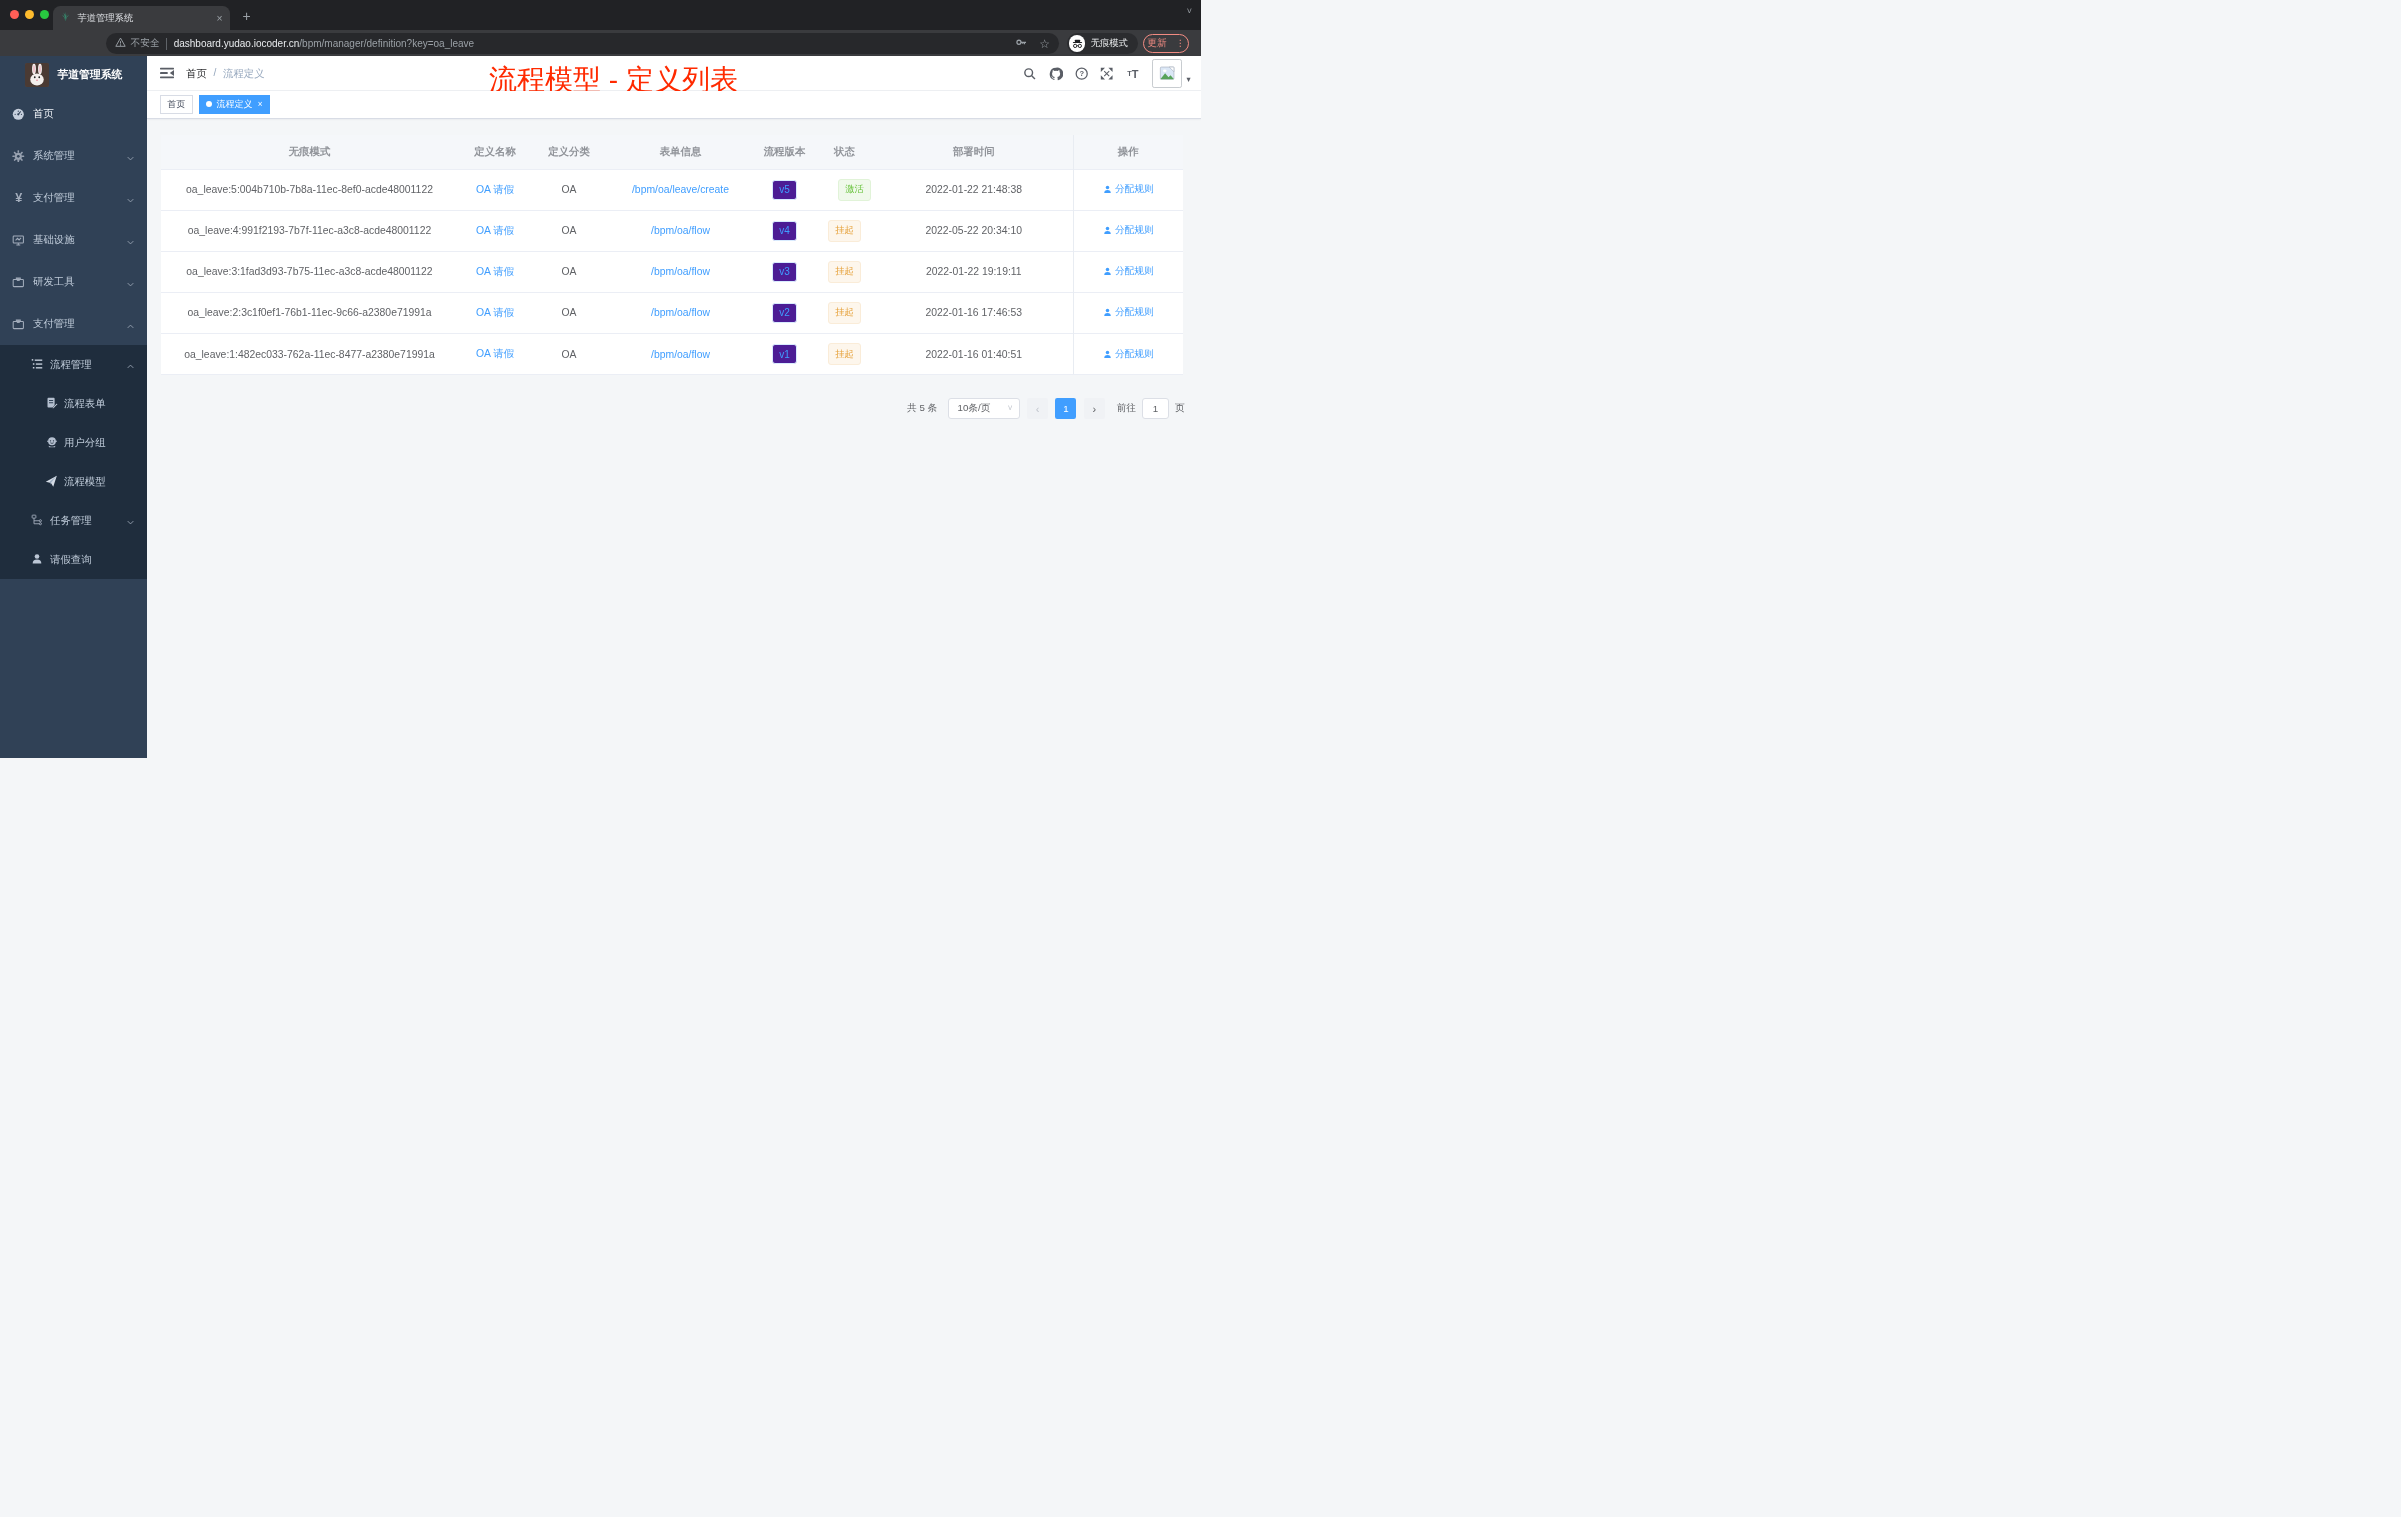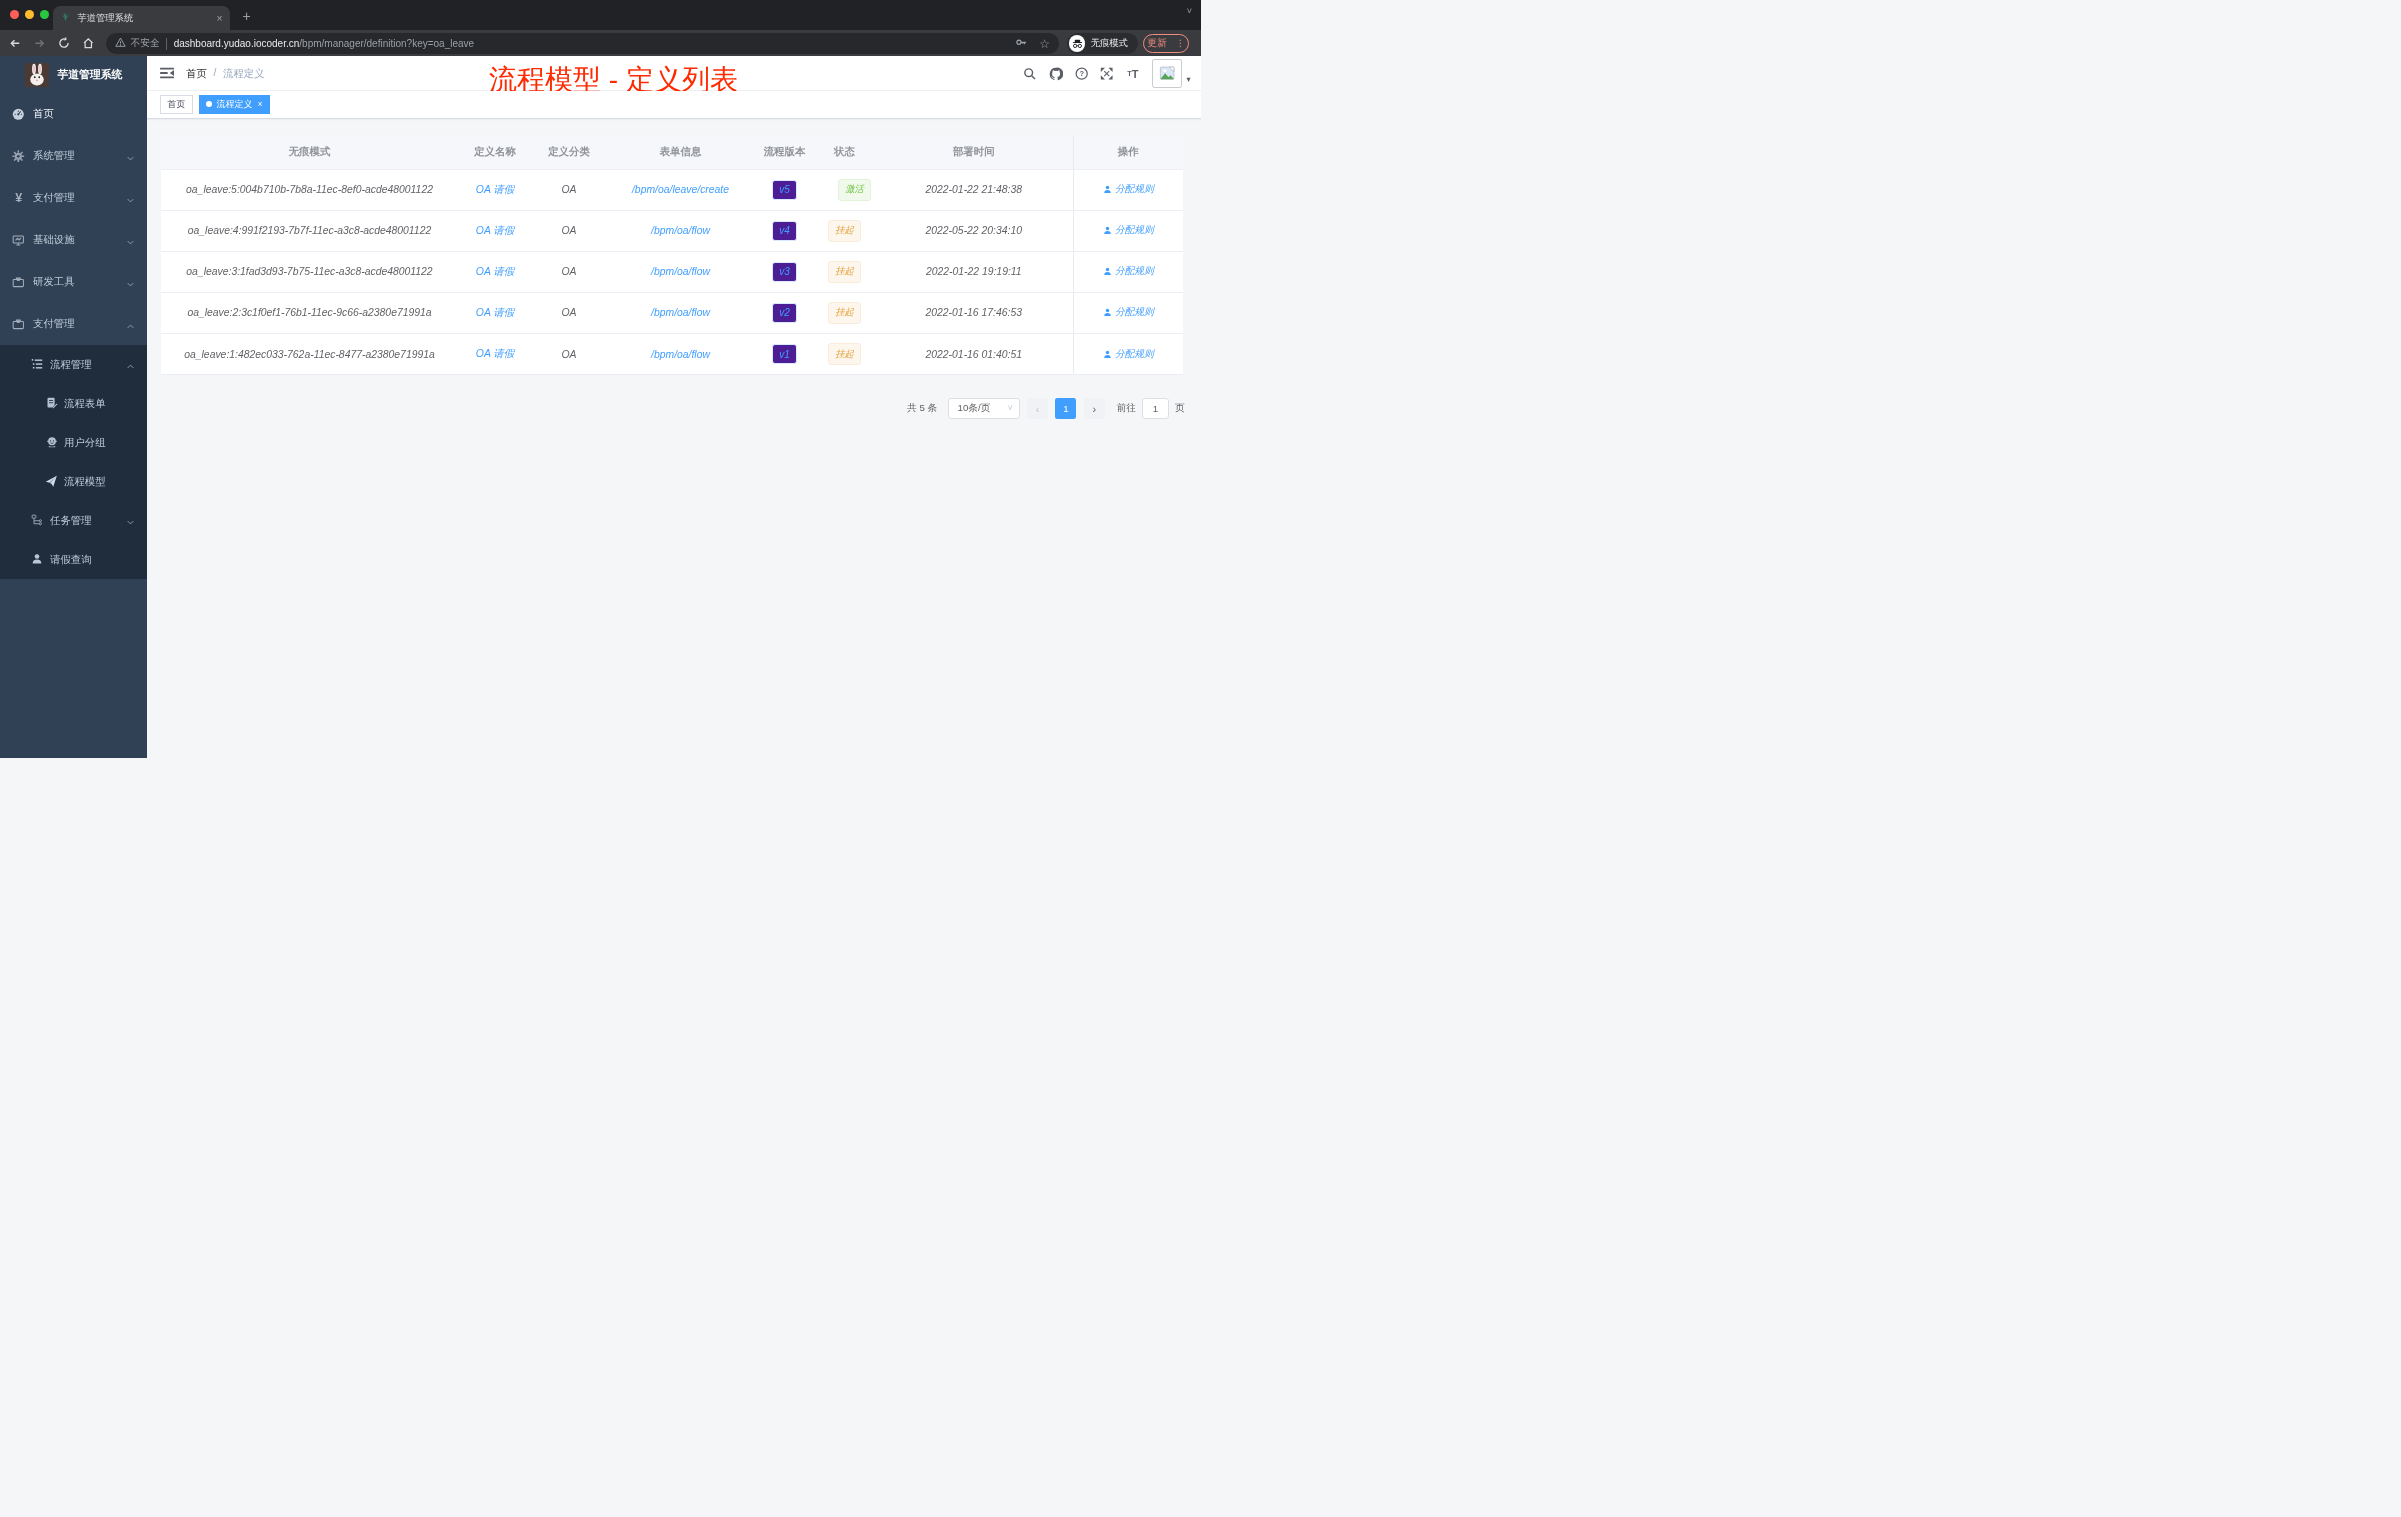--- a/index.html
+++ b/index.html
@@ -9,21 +9,21 @@
   
   .tabstrip { position:absolute; left:0; top:0; width:1201px; height:30px; background:#212225; }
   .lights { position:absolute; left:10.4px; top:10.4px; display:flex; gap:6px; }
   .light { width:9px; height:9px; border-radius:50%; }
   .tab { position:absolute; left:53px; top:6px; width:177px; height:24px; background:#3a3b3e; border-radius:7.4px 7.4px 0 0; display:flex; align-items:center; padding:0 7.4px; }
   .tab-title { color:#dfe1e5; font-size:9.3px; margin-left:6px; flex:1; white-space:nowrap; overflow:hidden; }
   .tab-close { color:#9aa0a6; font-size:10.4px; cursor:default; }
   .newtab { position:absolute; left:236px; top:7.4px; color:#9aa0a6; font-size:14px; width:21px; height:21px; text-align:center; line-height:19.3px; }
   .strip-caret { position:absolute; right:9px; top:6px; color:#9aa0a6; font-size:9px; }
 
-  .toolbar { position:absolute; left:0; top:30px; width:1441px; height:27px; background:#3a3b3e; display:flex; align-items:center; }
+  .toolbar { position:absolute; left:0; top:30px; width:1441px; height:27px; background:#3a3b3e; display:flex; align-items:center;justify-content:flex-end; }
   .navbtn { width:19.3px; height:19.3px; display:flex; align-items:center; justify-content:center; margin-left:5.2px; }
   .omnibox { position:absolute; left:106px; top:3px; width:953px; height:21px; background:#27282b; border-radius:10.4px; display:flex; align-items:center; padding:0 9px; }
   .omni-sec { color:#9aa0a6; font-size:9.7px; margin:0 6px 0 4.5px; }
   .omni-div { width:0.7px; height:12px; background:#5f6368; margin-right:7.4px; }
   .omni-host { color:#e8eaed; font-size:10px; }
   .omni-path { color:#9aa0a6; font-size:10px; }
   .omni-right { margin-left:auto; display:flex; align-items:center; gap:12px; }
   .star { color:#9aa0a6; font-size:12px; }
   .incog { position:absolute; left:1067px; top:3px; width:71px; height:21px; background:#2b2c2f; border-radius:10.4px; display:flex; align-items:center; padding:0 6px 0 2.2px; }
   .incog-circle { width:16.3px; height:16.3px; background:#fff; border-radius:50%; display:flex; align-items:center; justify-content:center; }
@@ -76,21 +76,21 @@
   .tag { height:19.3px; display:flex; align-items:center; padding:0 6.7px; border:0.7px solid #d8dce5; background:#fff; color:#495060; font-size:9px; cursor:pointer; }
   .tag.active { background:var(--c-accent,#409eff); border-color:var(--c-accent,#409eff); color:#fff; padding:0 6.7px 0 6px; }
   .tag-dot { width:6px; height:6px; border-radius:50%; background:#fff; margin-right:4.5px; }
   .tag-close { margin-left:5.2px; font-size:8.2px; }
 
   
   .content { position:relative; }
   .tablewrap { position:relative; margin:16.3px 0 0 14px; width:1022px; background:#fff; border-bottom:0.7px solid #ebeef5; }
   table { border-collapse:collapse; width:1022px; table-layout:fixed; }
   th { height:34px; background:#f5f7fa; color:#909399; font-size:10.4px; font-weight:bold; text-align:center; }
-  td { height:41px; text-align:center; font-size:10.4px; color:#606266; border-top:0.7px solid #ebeef5; background:#fff;font-style:italic; }
+  td { height:41px; text-align:center; font-size:10.4px; color:#606266; border-top:0.7px solid #ebeef5; background:#fff; }
   tr.hdr th { border-top:none; }
   td.opcol, th.opcol { border-left:0.7px solid #e8ecf2; }
   a.lnk { color:var(--c-accent,#409eff); text-decoration:none; cursor:pointer; }
   .vtag { display:inline-block; min-width:25px; padding:3.7px 6px; background:#4c1d95; border:0.7px solid #d9ecff; color:var(--c-accent,#409eff); border-radius:3px; font-size:10px; }
   .stag { display:inline-block; padding:3.7px 6.7px; border-radius:3px; font-size:9.3px; }
   .t-success { background:#f0f9eb; border:0.7px solid #e1f3d8; color:var(--c-success,#67c23a);margin-left:20px; }
   .t-warning { background:#fdf6ec; border:0.7px solid #faecd8; color:var(--c-warning,#e6a23c); }
   .oplink { color:var(--c-accent,#409eff); font-size:9.7px; display:inline-flex; align-items:center; gap:3px; cursor:pointer; }
 
   

